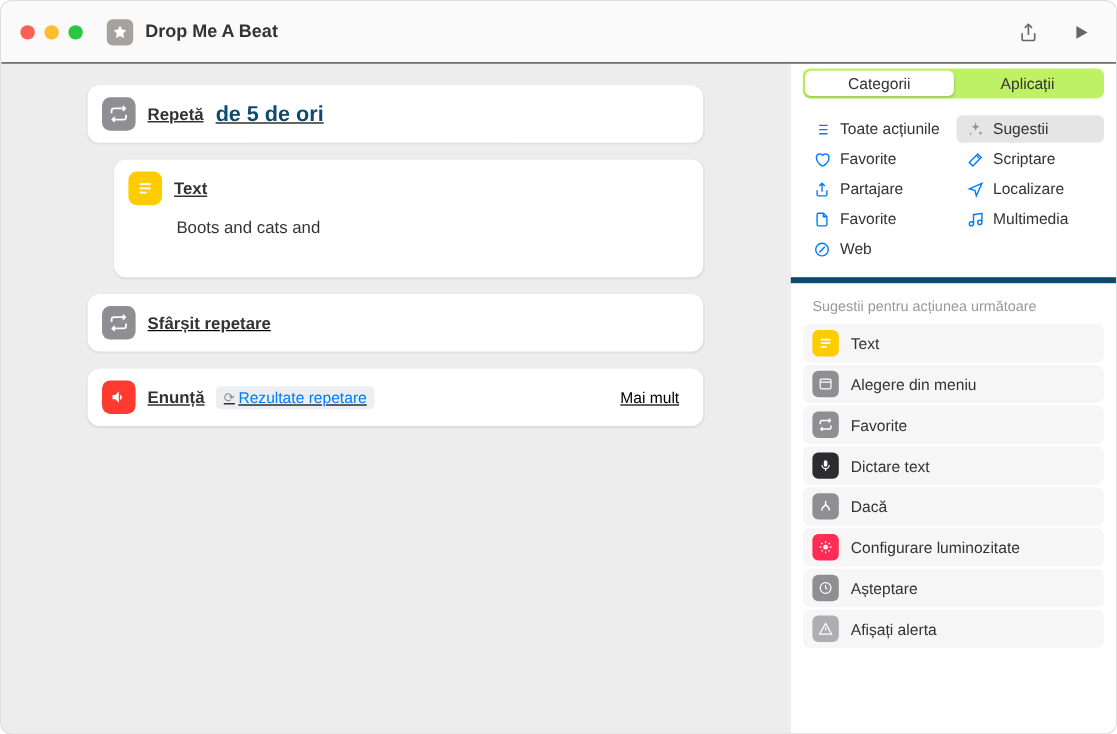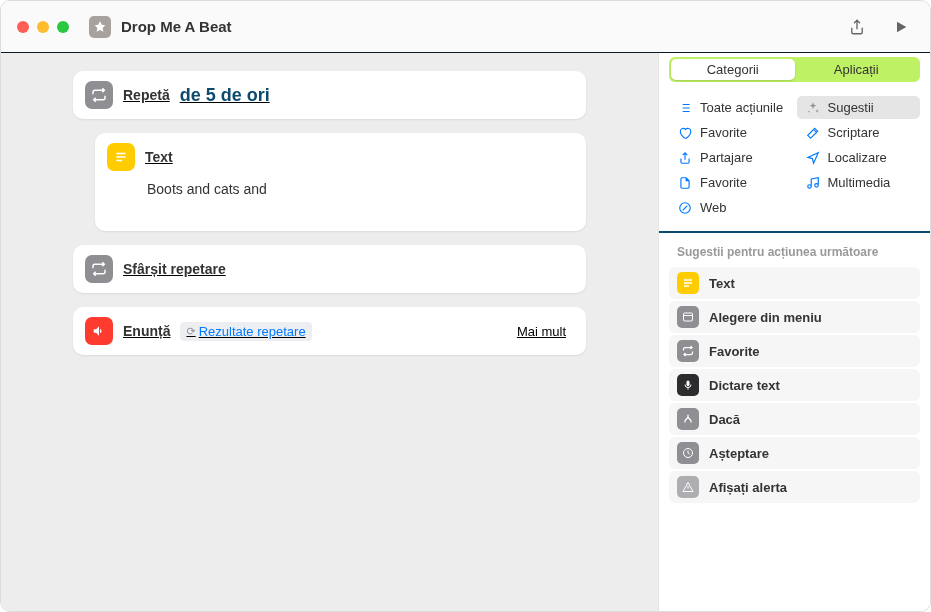--- a/index.html
+++ b/index.html
@@ -40,21 +40,21 @@
     .search-box svg { color:#999; }
     .seg-row { padding: 4px 10px 10px; }
     .segmented { display: flex; background: #bef264; border-radius: 6px; padding: 2px; }
     .seg-item { flex: 1; text-align: center; font-size: 13px; padding: 3px 0; border-radius: 5px; cursor: pointer; color:#333; }
     .seg-item.active { background: #fff; box-shadow: 0 1px 2px rgba(0,0,0,0.15); }
     .cat-grid { display: grid; grid-template-columns: 1fr 1fr; padding: 4px 10px 12px; gap: 2px 4px; }
     .cat-item { display: flex; align-items: center; gap: 7px; padding: 4px 8px; font-size: 13px; border-radius: 5px; cursor: pointer; color:#333; }
     .cat-item.selected { background: #e5e5e5; }
     .cat-icon { width: 16px; display:flex; justify-content:center; color:#007aff; }
     .cat-icon.sparkle { color:#8e8e93; }
-    .suggestions { flex:1; overflow-y: auto; border-top: 2px solid #0c4a6e; padding: 8px 10px; font-weight: bold; }
+    .suggestions { flex:1; overflow-y: auto; border-top: 5px solid #0c4a6e; padding: 8px 10px; }
     .sugg-header { font-size: 12px; color: #999; padding: 4px 8px 8px; }
     .sugg-item { display:flex; align-items:center; gap:10px; padding: 5px 8px; font-size: 13px; border-radius: 6px; cursor:pointer; margin-bottom: 2px; color:#333; background:#f6f6f6; }
     .sugg-icon { width: 22px; height: 22px; border-radius: 5px; display:flex; align-items:center; justify-content:center; font-size: 12px; flex-shrink:0; }
     .si-yellow { background:#ffcc00; color:#fff; }
     .si-gray { background:#8e8e93; color:#fff; }
     .si-dark { background:#2c2c2e; color:#fff; }
     .si-pink { background:#ff2d55; color:#fff; }
     .si-red { background:#ff3b30; color:#fff; }
     .si-lgray { background:#aeaeb2; color:#fff; }
   </style>
@@ -277,20 +277,29 @@
             </div>
             <div class="sugg-item">
               <span class="sugg-icon si-gray">
                 <svg width="12" height="12" viewBox="0 0 24 24" fill="none" stroke="currentColor" stroke-width="2.5">
                   <path d="M12 3v6M12 9l-6 6M12 9l6 6M6 15v4M18 15v4"></path>
                 </svg>
               </span>
               <span>Dacă</span>
             </div>
             <div class="sugg-item">
+              <span class="sugg-icon si-pink">
+                <svg width="12" height="12" viewBox="0 0 24 24" fill="currentColor">
+                  <circle cx="12" cy="12" r="4"></circle>
+                  <path d="M12 2v3M12 19v3M2 12h3M19 12h3M5 5l2 2M17 17l2 2M5 19l2-2M17 7l2-2" stroke="currentColor" stroke-width="2"></path>
+                </svg>
+              </span>
+              <span>Configurare luminozitate</span>
+            </div>
+            <div class="sugg-item">
               <span class="sugg-icon si-gray">
                 <svg width="12" height="12" viewBox="0 0 24 24" fill="none" stroke="currentColor" stroke-width="2">
                   <circle cx="12" cy="12" r="9"></circle>
                   <path d="M12 7v5l3 2"></path>
                 </svg>
               </span>
               <span>Așteptare</span>
             </div>
             <div class="sugg-item">
               <span class="sugg-icon si-lgray">

